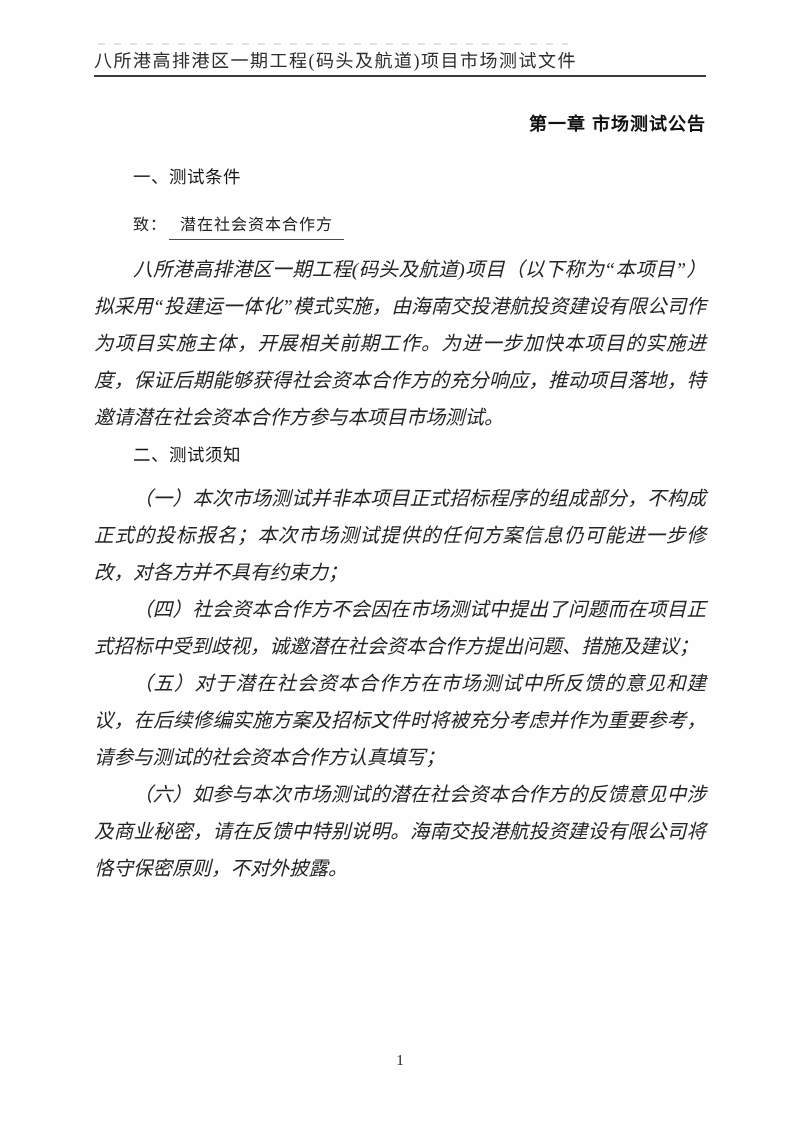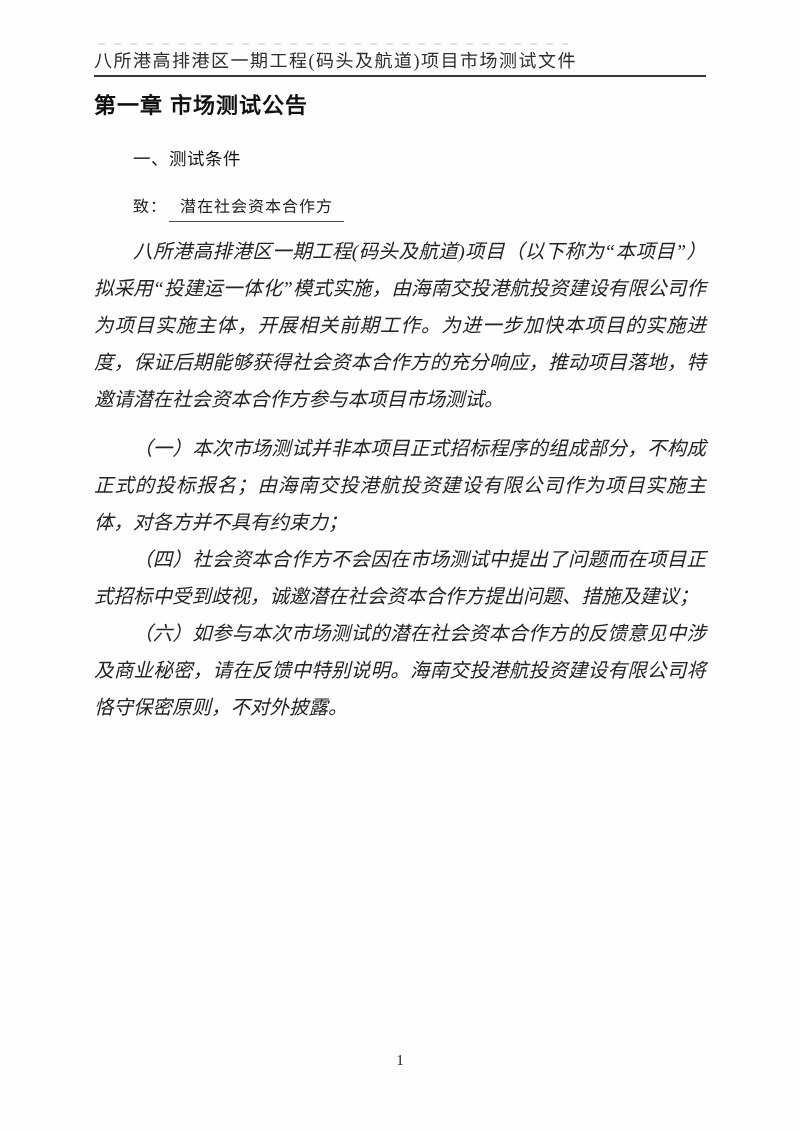--- a/index.html
+++ b/index.html
@@ -41,25 +41,25 @@
   .doc-header .header-text {
     display: block;
     font-size: 18px;
     line-height: 21px;
     letter-spacing: 1.5px;
     color: #2e2e2e;
     padding-bottom: 3px;
     border-bottom: 2px solid #3a3a3a;
   }
   .chapter-title {
-    margin-top: 13px;
-    text-align: left;
+    margin-top: 31px;
+    text-align: right;
     font-family: "Liberation Sans", "DejaVu Sans", sans-serif;
     font-weight: 700;
-    font-size: 22px;
+    font-size: 18px;
     line-height: 32px;
     color: #111;
     letter-spacing: 1px;
   }
   .section-heading {
     font-family: "Liberation Sans", "DejaVu Sans", sans-serif;
     font-weight: 400;
     font-size: 17.5px;
     line-height: 25px;
     color: #151515;
@@ -119,23 +119,25 @@
     <h1 class="chapter-title">第一章 市场测试公告</h1>
 
     <h2 class="section-heading heading-1">一、测试条件</h2>
 
     <p class="to-line">
       <span class="to-label">致：</span><span class="to-value">潜在社会资本合作方</span>
     </p>
 
     <p class="body-para para-conditions">八所港高排港区一期工程(码头及航道)项目（以下称为“本项目”）拟采用“投建运一体化”模式实施，由海南交投港航投资建设有限公司作为项目实施主体，开展相关前期工作。为进一步加快本项目的实施进度，保证后期能够获得社会资本合作方的充分响应，推动项目落地，特邀请潜在社会资本合作方参与本项目市场测试。</p>
 
+    <h2 class="section-heading heading-2">二、测试须知</h2>
 
     <div class="notice-list">
-      <p class="body-para">（一）本次市场测试并非本项目正式招标程序的组成部分，不构成正式的投标报名；由海南交投港航投资建设有限公司作为项目实施主体，对各方并不具有约束力；</p>
+      <p class="body-para">（一）本次市场测试并非本项目正式招标程序的组成部分，不构成正式的投标报名；本次市场测试提供的任何方案信息仍可能进一步修改，对各方并不具有约束力；</p>
       <p class="body-para">（四）社会资本合作方不会因在市场测试中提出了问题而在项目正式招标中受到歧视，诚邀潜在社会资本合作方提出问题、措施及建议；</p>
+      <p class="body-para">（五）对于潜在社会资本合作方在市场测试中所反馈的意见和建议，在后续修编实施方案及招标文件时将被充分考虑并作为重要参考，请参与测试的社会资本合作方认真填写；</p>
       <p class="body-para">（六）如参与本次市场测试的潜在社会资本合作方的反馈意见中涉及商业秘密，请在反馈中特别说明。海南交投港航投资建设有限公司将恪守保密原则，不对外披露。</p>
     </div>
 
   </div>
 
   <div class="page-number">1</div>
 </div>
 
 </body></html>

